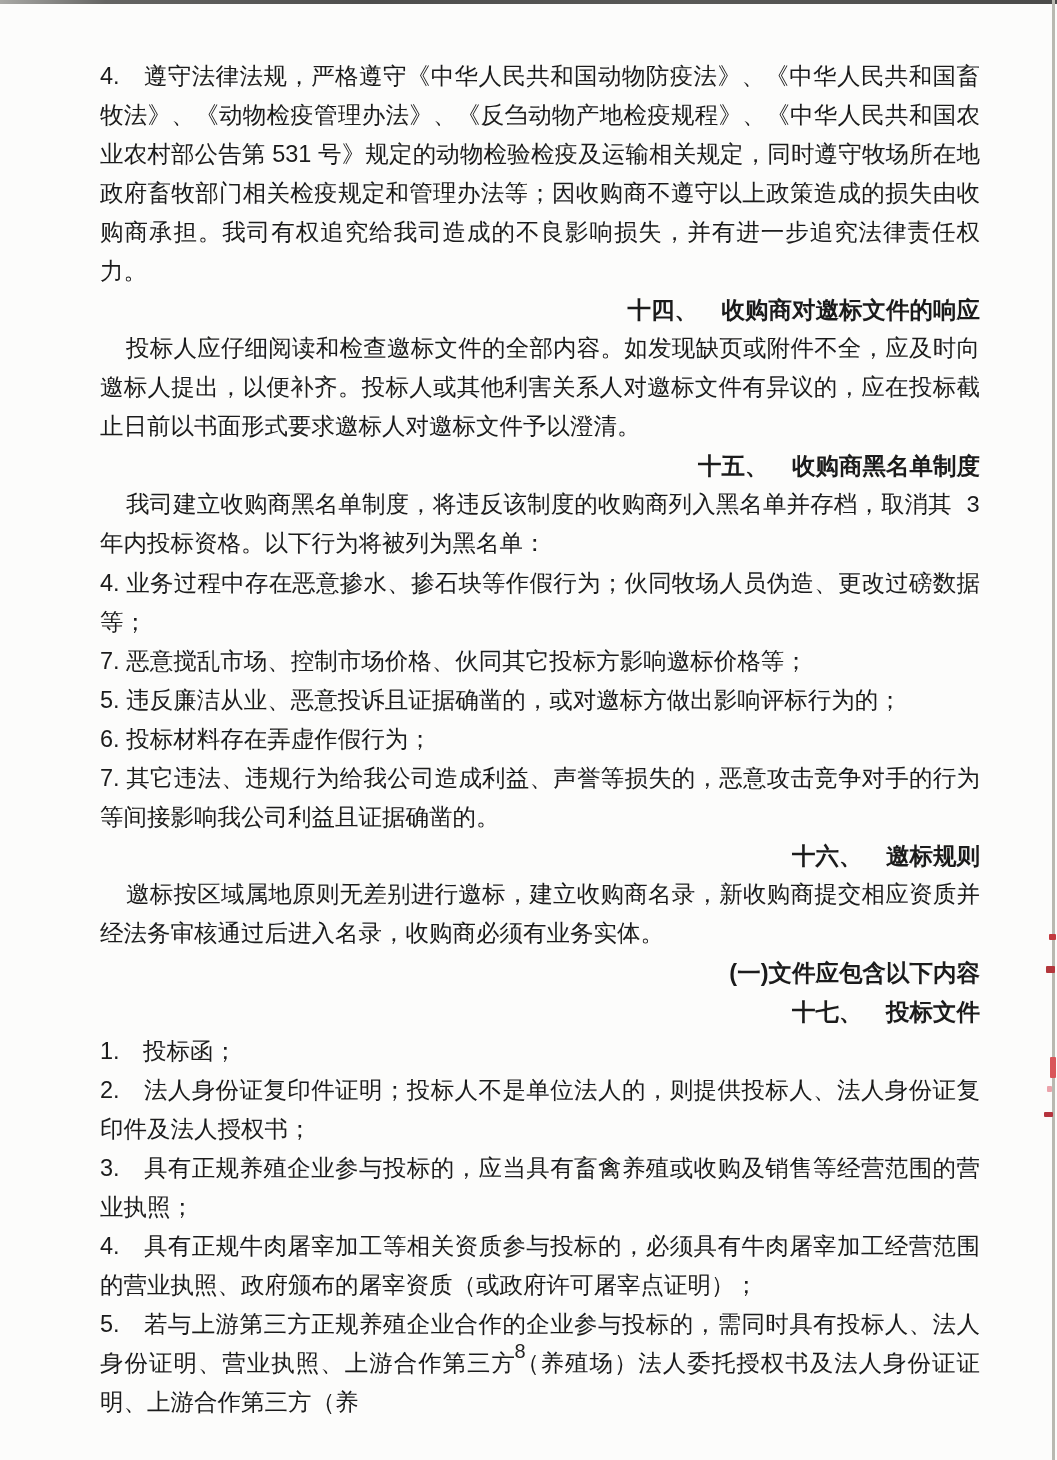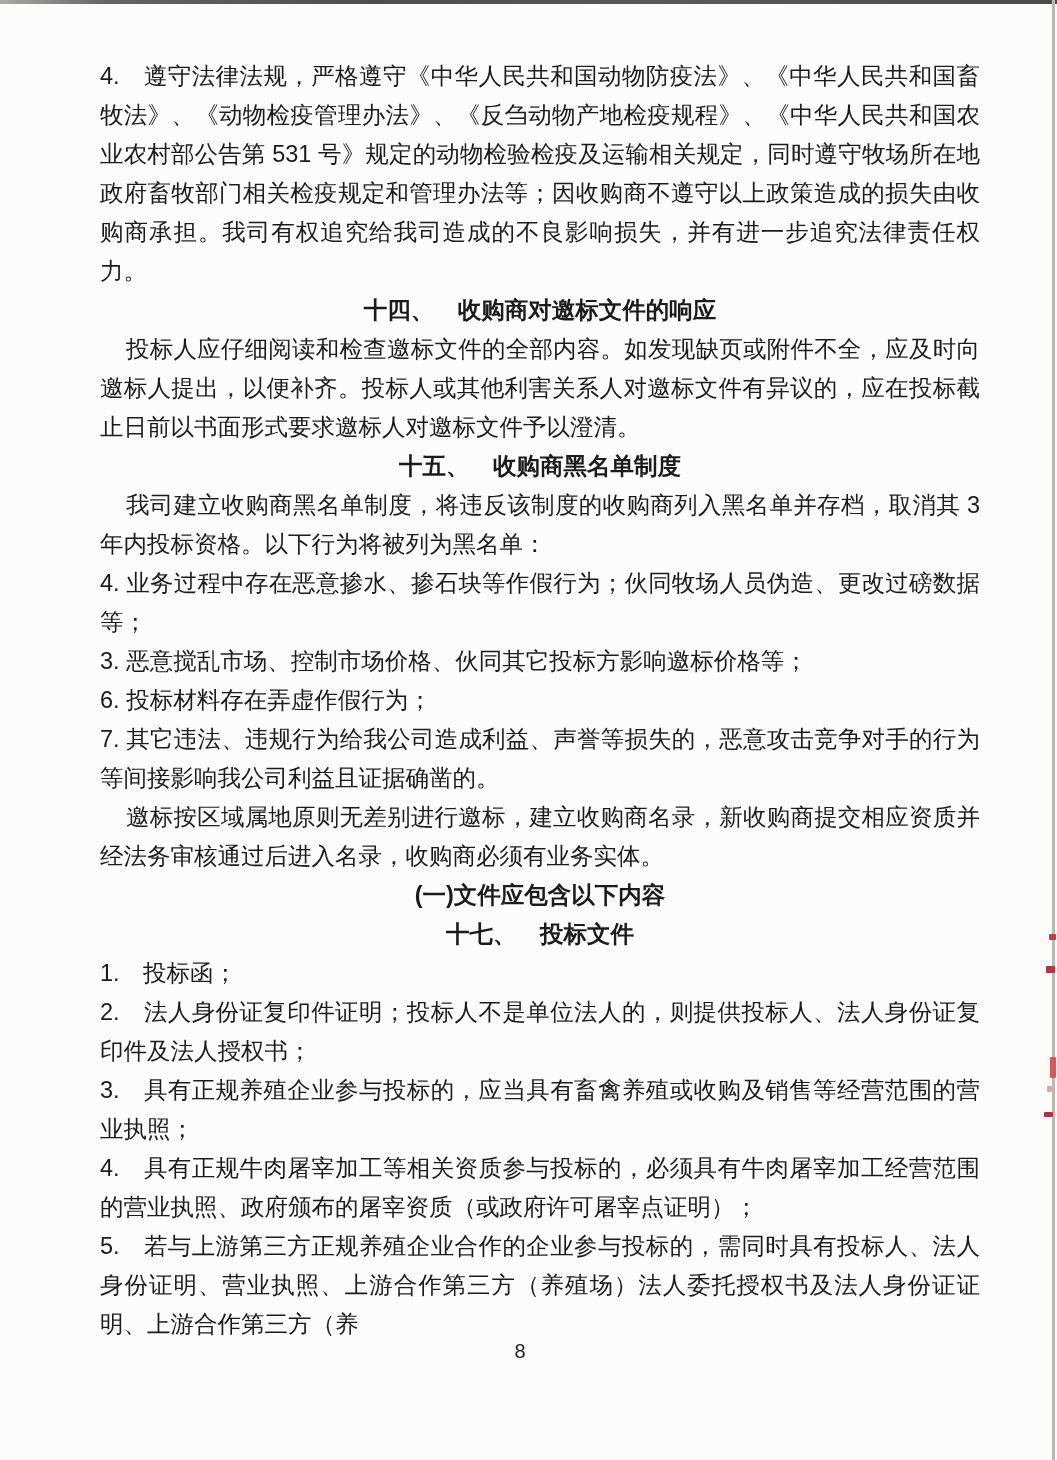--- a/index.html
+++ b/index.html
@@ -44,23 +44,23 @@
     top: 57px;
     width: 880px;
     font-size: 23.5px;
     line-height: 39px;
     text-align: justify;
   }
   .content p, .content h3 { margin: 0; padding: 0; }
   .content h3 {
     font-size: 23.5px;
     font-weight: bold;
-    text-align: center;
+    text-align: right;
   }
-  .para-indent { text-indent: 26px; }
+  .para-indent { text-indent: 26px; font-family: Liberation Mono, monospace; }
   .footer {
     position: absolute;
     top: 1340px;
     left: 0;
     width: 1040px;
     text-align: center;
     font-size: 20px;
     color: #222;
   }
 </style>
@@ -80,24 +80,26 @@
   <div class="content">
     <p>4.　遵守法律法规，严格遵守《中华人民共和国动物防疫法》、《中华人民共和国畜牧法》、《动物检疫管理办法》、《反刍动物产地检疫规程》、《中华人民共和国农业农村部公告第 531 号》规定的动物检验检疫及运输相关规定，同时遵守牧场所在地政府畜牧部门相关检疫规定和管理办法等；因收购商不遵守以上政策造成的损失由收购商承担。我司有权追究给我司造成的不良影响损失，并有进一步追究法律责任权力。</p>
 
     <h3>十四、　收购商对邀标文件的响应</h3>
     <p class="para-indent">投标人应仔细阅读和检查邀标文件的全部内容。如发现缺页或附件不全，应及时向邀标人提出，以便补齐。投标人或其他利害关系人对邀标文件有异议的，应在投标截止日前以书面形式要求邀标人对邀标文件予以澄清。</p>
 
     <h3>十五、　收购商黑名单制度</h3>
     <p class="para-indent">我司建立收购商黑名单制度，将违反该制度的收购商列入黑名单并存档，取消其 3 年内投标资格。以下行为将被列为黑名单：</p>
 
     <p>4. 业务过程中存在恶意掺水、掺石块等作假行为；伙同牧场人员伪造、更改过磅数据等；</p>
-    <p>3. 恶意搅乱市场、控制市场价格、伙同其它投标方影响邀标价格等；</p>
+    <p>7. 恶意搅乱市场、控制市场价格、伙同其它投标方影响邀标价格等；</p>
+    <p>5. 违反廉洁从业、恶意投诉且证据确凿的，或对邀标方做出影响评标行为的；</p>
     <p>6. 投标材料存在弄虚作假行为；</p>
     <p>7. 其它违法、违规行为给我公司造成利益、声誉等损失的，恶意攻击竞争对手的行为等间接影响我公司利益且证据确凿的。</p>
 
+    <h3>十六、　邀标规则</h3>
     <p class="para-indent">邀标按区域属地原则无差别进行邀标，建立收购商名录，新收购商提交相应资质并经法务审核通过后进入名录，收购商必须有业务实体。</p>
 
     <h3>(一)文件应包含以下内容</h3>
     <h3>十七、　投标文件</h3>
 
     <p>1.　投标函；</p>
     <p>2.　法人身份证复印件证明；投标人不是单位法人的，则提供投标人、法人身份证复印件及法人授权书；</p>
     <p>3.　具有正规养殖企业参与投标的，应当具有畜禽养殖或收购及销售等经营范围的营业执照；</p>
     <p>4.　具有正规牛肉屠宰加工等相关资质参与投标的，必须具有牛肉屠宰加工经营范围的营业执照、政府颁布的屠宰资质（或政府许可屠宰点证明）；</p>
     <p>5.　若与上游第三方正规养殖企业合作的企业参与投标的，需同时具有投标人、法人身份证明、营业执照、上游合作第三方（养殖场）法人委托授权书及法人身份证证明、上游合作第三方（养</p>

